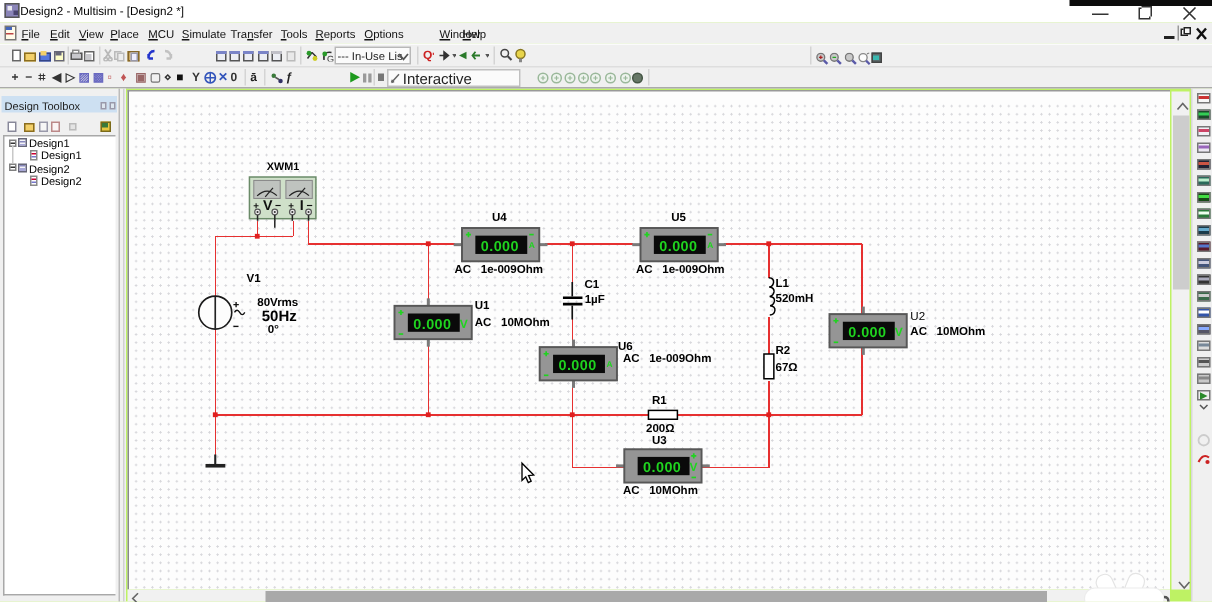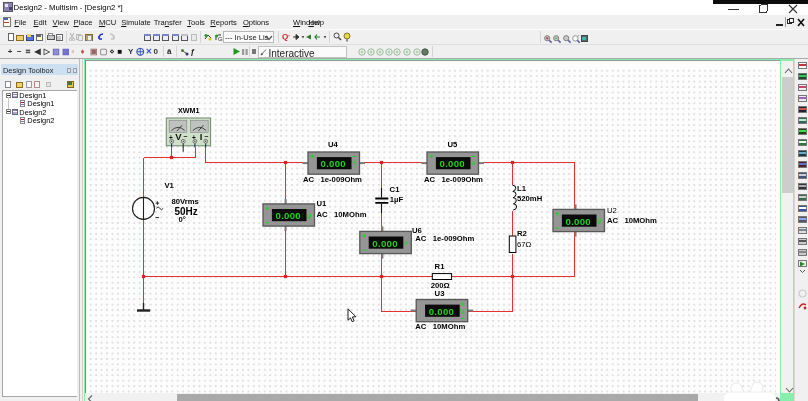--- a/index.html
+++ b/index.html
@@ -2,21 +2,21 @@
 <html><head><meta charset="utf-8"><style>
 *{margin:0;padding:0;box-sizing:border-box}
 html,body{width:808px;height:401px;overflow:hidden;font-family:"Liberation Sans",sans-serif;background:#fff}
 .a{position:absolute}
 .mi{position:absolute;top:2.5px;font-size:7.6px;color:#111}
 .sep2{position:absolute;top:31px;width:1px;height:12px;background:#d4d4d4}
 .sep3{position:absolute;top:46px;width:1px;height:11px;background:#d4d4d4}
 .ic{position:absolute;font-size:8px;line-height:8px}
 </style></head>
 <body>
-<div class="a" style="left:0;top:0;width:808px;height:401px;background:#86efac">
+<div class="a" style="left:0;top:0;width:808px;height:401px;background:#bef264">
 
 <div class="a" style="left:0;top:0;width:808px;height:15px;background:#ffffff"></div>
 <div class="a" style="left:3px;top:2px;width:10px;height:10px;background:#8a84b8;border:1px solid #555"></div>
 <div class="a" style="left:5px;top:4px;width:3px;height:3px;background:#e8e8f0"></div>
 <div class="a" style="left:9px;top:7px;width:3px;height:3px;background:#4a4470"></div>
 <div class="a" style="left:13.5px;top:2.5px;font-size:7.8px;color:#000">Design2 - Multisim - [Design2 *]</div>
 <div class="a" style="left:713px;top:0;width:95px;height:4px;background:#0c0c0c"></div>
 <div class="a" style="left:728px;top:9px;width:11px;height:1px;background:#333"></div>
 <div class="a" style="left:759px;top:5px;width:8px;height:8px;border:1px solid #333;background:#fff"></div>
 <div class="a" style="left:761px;top:4px;width:7px;height:7px;border:1px solid #333;border-bottom:none;border-left:none;background:#fff"></div>
@@ -459,19 +459,19 @@
 <div class="a" style="left:424px;top:175.2px;font-size:7.7px;font-weight:bold;color:#000;white-space:nowrap;letter-spacing:0px">AC&nbsp;&nbsp;&nbsp;1e-009Ohm</div>
 <div class="a" style="left:316.5px;top:198.8px;font-size:7.7px;font-weight:bold;color:#000;white-space:nowrap;letter-spacing:0px">U1</div>
 <div class="a" style="left:316.5px;top:209.9px;font-size:7.7px;font-weight:bold;color:#000;white-space:nowrap;letter-spacing:0px">AC&nbsp;&nbsp;&nbsp;10MOhm</div>
 <div class="a" style="left:389.6px;top:185.2px;font-size:7.7px;font-weight:bold;color:#000;white-space:nowrap;letter-spacing:0px">C1</div>
 <div class="a" style="left:389.8px;top:195px;font-size:7.7px;font-weight:bold;color:#000;white-space:nowrap;letter-spacing:0px">1µF</div>
 <div class="a" style="left:412px;top:225.8px;font-size:7.7px;font-weight:bold;color:#000;white-space:nowrap;letter-spacing:0px">U6</div>
 <div class="a" style="left:415.3px;top:234.4px;font-size:7.7px;font-weight:bold;color:#000;white-space:nowrap;letter-spacing:0px">AC&nbsp;&nbsp;&nbsp;1e-009Ohm</div>
 <div class="a" style="left:517px;top:183.8px;font-size:7.7px;font-weight:bold;color:#000;white-space:nowrap;letter-spacing:0px">L1</div>
 <div class="a" style="left:517px;top:193.8px;font-size:7.7px;font-weight:bold;color:#000;white-space:nowrap;letter-spacing:0px">520mH</div>
 <div class="a" style="left:517px;top:228.9px;font-size:7.7px;font-weight:bold;color:#000;white-space:nowrap;letter-spacing:0px">R2</div>
-<div class="a" style="left:517px;top:239.6px;font-size:7.7px;font-weight:normal;color:#000;white-space:nowrap;letter-spacing:0px">67Ω</div>
+<div class="a" style="left:517px;top:239.6px;font-size:7.7px;font-weight:bold;color:#000;white-space:nowrap;letter-spacing:0px">67Ω</div>
 <div class="a" style="left:606.9px;top:205.8px;font-size:7.7px;font-weight:normal;color:#000;white-space:nowrap;letter-spacing:0px">U2</div>
 <div class="a" style="left:606.9px;top:215.8px;font-size:7.7px;font-weight:bold;color:#000;white-space:nowrap;letter-spacing:0px">AC&nbsp;&nbsp;&nbsp;10MOhm</div>
 <div class="a" style="left:434.6px;top:261.8px;font-size:7.7px;font-weight:bold;color:#000;white-space:nowrap;letter-spacing:0px">R1</div>
 <div class="a" style="left:430.7px;top:281.1px;font-size:7.7px;font-weight:bold;color:#000;white-space:nowrap;letter-spacing:0px">200Ω</div>
 <div class="a" style="left:434.6px;top:288.9px;font-size:7.7px;font-weight:bold;color:#000;white-space:nowrap;letter-spacing:0px">U3</div>
 <div class="a" style="left:415.3px;top:322.1px;font-size:7.7px;font-weight:bold;color:#000;white-space:nowrap;letter-spacing:0px">AC&nbsp;&nbsp;&nbsp;10MOhm</div>
 </div>
 </body></html>

